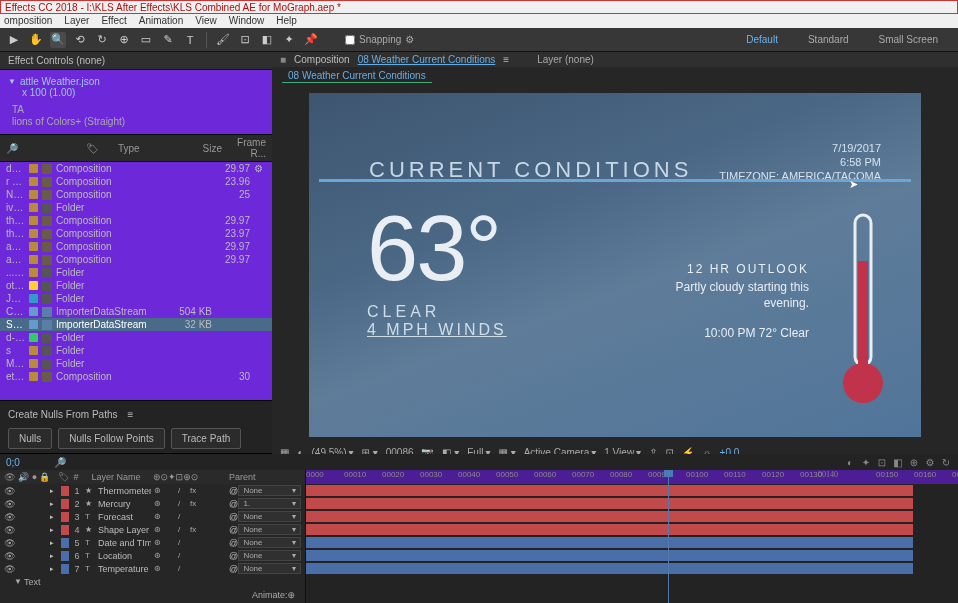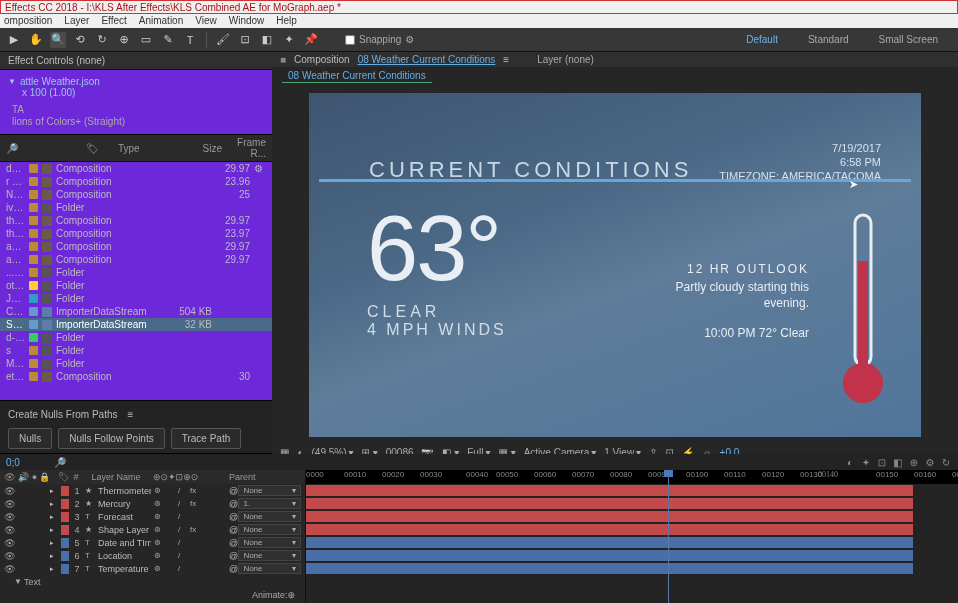--- a/index.html
+++ b/index.html
@@ -56,21 +56,21 @@
   .comp-bread-pill { color: #66aee6; border-bottom: 1px solid #4a7; padding: 1px 6px; }
   .viewer { flex: 1; background: #262626; display: flex; align-items: center; justify-content: center; position: relative; padding: 8px; }
   .canvas { width: 612px; height: 344px; background: linear-gradient(160deg, #3e5570 0%, #4a6885 35%, #5f7c99 55%, #50759a 100%); position: relative; overflow: hidden; }
   .weather-head { position: absolute; top: 48px; left: 60px; right: 40px; display: flex; justify-content: space-between; align-items: flex-end; color: #d6e2ee; }
   .wh-title { font-size: 22px; letter-spacing: 4px; color: #c7d7e6; font-weight: 300; }
   .wh-meta { text-align: right; font-size: 11px; color: #d6e2ee; line-height: 14px; }
   .wh-line { position: absolute; top: 86px; left: 10px; right: 10px; height: 3px; background: #6aa7d8; }
   .weather-temp { position: absolute; top: 110px; left: 58px; color: #e8eef4; }
   .wt-deg { font-size: 92px; font-weight: 300; line-height: 90px; letter-spacing: -2px; }
   .wt-clear { font-size: 16px; letter-spacing: 4px; margin-top: 10px; color: #d0dde9; }
-  .wt-wind { font-size: 16px; letter-spacing: 3px; color: #d0dde9; }
+  .wt-wind { font-size: 16px; letter-spacing: 3px; color: #d0dde9; text-decoration: underline; }
   .weather-outlook { position: absolute; top: 168px; right: 112px; width: 160px; text-align: right; color: #e8eef4; font-size: 12px; line-height: 16px; }
   .wo-head { letter-spacing: 2px; margin-bottom: 2px; font-size:12px;}
   .wo-forecast { margin-top: 14px; }
   .thermo { position: absolute; right: 38px; top: 118px; width: 40px; height: 200px; }
   .viewer-bottom { display: flex; align-items: center; padding: 2px 8px; background: #262626; gap: 8px; font-size: 10px; color: #aaa; height: 18px; }
   .vb-sel { display: flex; align-items: center; gap: 2px; }
   .vb-num { color: #6db1e8; }
   .timeline-area { height: 150px; background: #232323; display: flex; flex-direction: column; border-top: 1px solid #000; }
   .tl-tabs { display: flex; gap: 2px; background: #2a2a2a; height: 16px; align-items: center; font-size: 9px; overflow: hidden; padding-left: 2px; }
   .tl-tab { padding: 2px 8px; color: #aaa; display: flex; align-items: center; gap: 4px; white-space: nowrap; }
@@ -92,21 +92,21 @@
   .layer-row .lr-marker { width:8px; }
   .layer-row .lr-label { width: 8px; height: 10px; }
   .layer-row .lr-num { width: 10px; color:#aaa; text-align:center; }
   .layer-row .lr-icon { width:10px; color:#aaa; font-size:8px;}
   .layer-row .lr-name { flex:1; color:#bcbcbc; overflow:hidden; white-space:nowrap;}
   .layer-row .lr-sw { width:72px; display:flex; gap:2px; color:#aaa; }
   .layer-row .lr-sw span { width:10px; font-size:8px;}
   .layer-row .lr-parent { width: 72px; display:flex; align-items:center; }
   .lr-parent-box { width:66px; height:11px; background:#303030; border:1px solid #444; color:#aaa; font-size:8px; padding:0 4px; line-height:10px; display:flex; justify-content:space-between;}
   .tl-right { flex: 1; background: #232323; position: relative; overflow:hidden; }
-  .ruler { height: 14px; background: #000000; display: flex; align-items: center; position: relative; font-size: 8px; color: #888; }
+  .ruler { height: 14px; background: #4c1d95; display: flex; align-items: center; position: relative; font-size: 8px; color: #888; }
   .ruler-tick { position: absolute; top: 0; font-size:8px; }
   .tracks { position: relative; }
   .track { height: 13px; position: relative; }
   .bar { position: absolute; top: 1px; bottom: 1px; left: 0; right: 45px; }
   .cti { position: absolute; top: 0; bottom: 0; width: 1px; background: #5577aa; left: 362px; }
   .cti-head { position:absolute; top:-1px; left:-4px; width:9px; height:8px; background:#4a7bb8; }
   .text-row { display:flex; height:13px; align-items:center; padding-left:14px; font-size:9px; color:#aaa;}
   .text-row .tri { width:10px; font-size:8px;}
   .animate-row { display:flex; justify-content:flex-end; padding-right:10px; font-size:9px; color:#aaa; height:13px; align-items:center;}
 </style>
@@ -667,21 +667,21 @@
           <span>⏱</span> 
           <span>Source Text</span>
         </div>
     </div>
     <div class="tl-right">
       <div class="ruler" id="ruler">
           <span class="ruler-tick" style="left: 0px;">0000</span>
           <span class="ruler-tick" style="left: 38px;">00010</span>
           <span class="ruler-tick" style="left: 76px;">00020</span>
           <span class="ruler-tick" style="left: 114px;">00030</span>
-          <span class="ruler-tick" style="left: 160px;">00040</span>
+          <span class="ruler-tick" style="left: 152px;">00040</span>
           <span class="ruler-tick" style="left: 190px;">00050</span>
           <span class="ruler-tick" style="left: 228px;">00060</span>
           <span class="ruler-tick" style="left: 266px;">00070</span>
           <span class="ruler-tick" style="left: 304px;">00080</span>
           <span class="ruler-tick" style="left: 342px;">00090</span>
           <span class="ruler-tick" style="left: 380px;">00100</span>
           <span class="ruler-tick" style="left: 418px;">00110</span>
           <span class="ruler-tick" style="left: 456px;">00120</span>
           <span class="ruler-tick" style="left: 494px;">00130</span>
           <span class="ruler-tick" style="left: 512px; font-family: Liberation Serif, serif;">00140</span>

